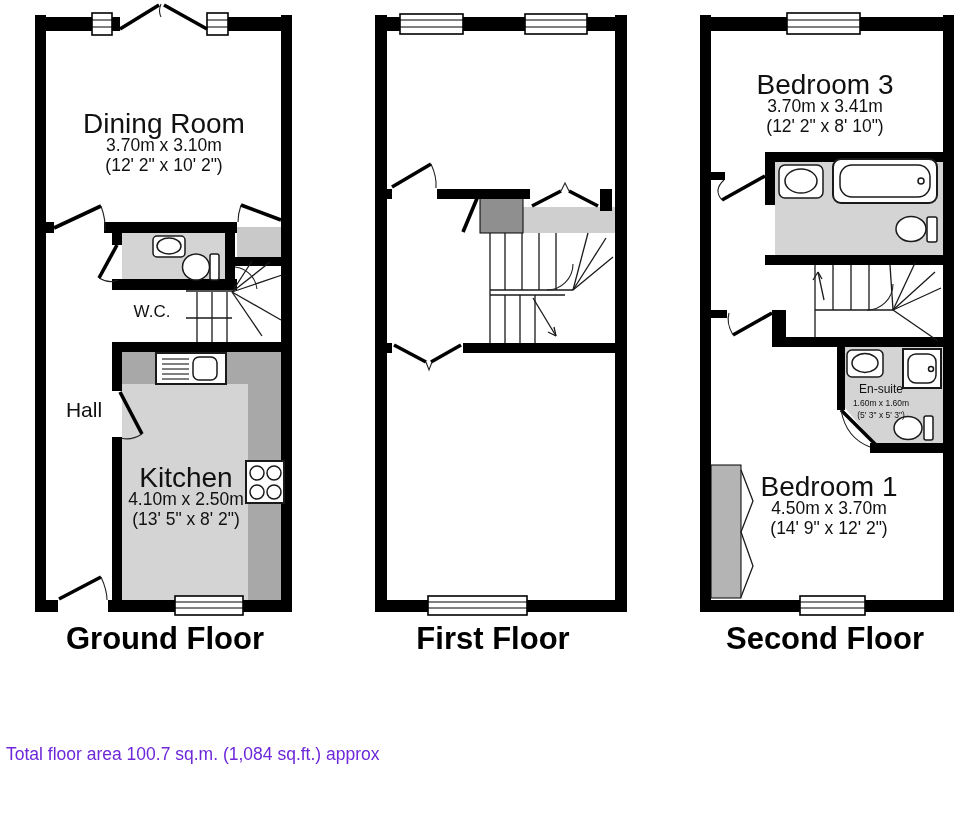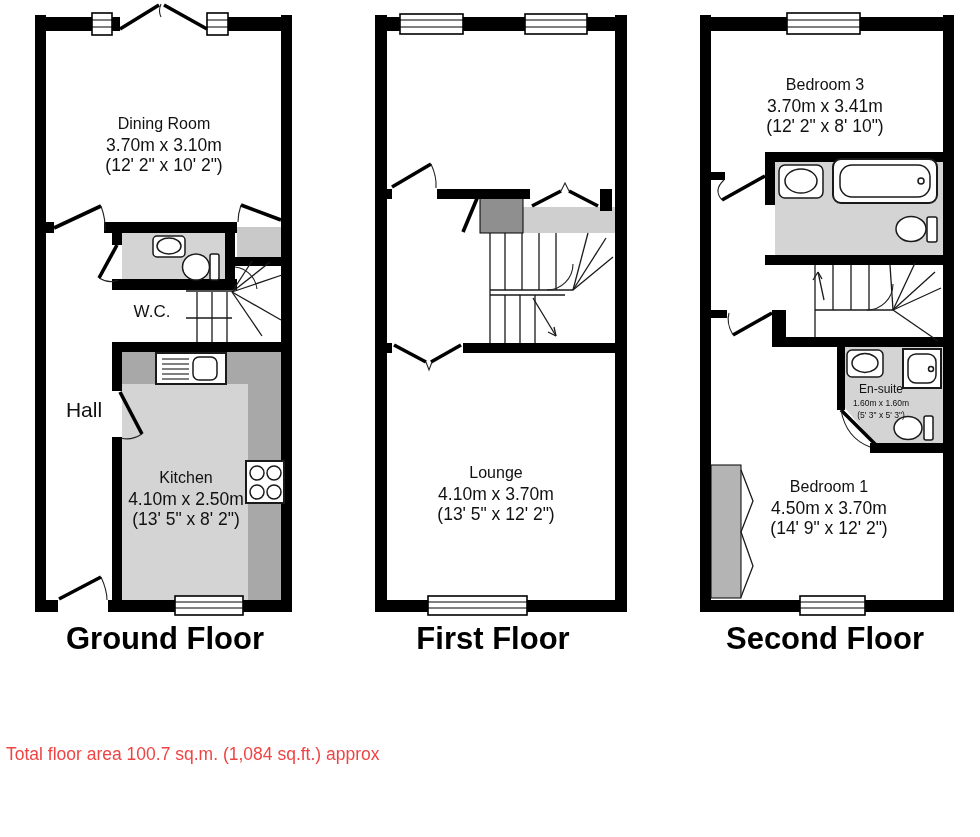--- a/index.html
+++ b/index.html
@@ -14,30 +14,30 @@
   .fill-land{fill:#cfcfcf;}
   .fill-ward{fill:#b4b4b4;stroke:#000;stroke-width:1;}
   .fx{fill:#fff;stroke:#1a1a1a;stroke-width:1.5;}
   .fx2{fill:#fff;stroke:#1a1a1a;stroke-width:2;}
   .ln{stroke:#1a1a1a;stroke-width:1.3;fill:none;}
   .leaf{stroke:#000;stroke-width:3.6;fill:none;}
   .arc{stroke:#222;stroke-width:1.1;fill:none;}
   .win{fill:#fff;stroke:#000;stroke-width:1.6;}
   .winln{stroke:#000;stroke-width:1;fill:none;}
   .lbl{position:absolute;transform:translateX(-50%);text-align:center;white-space:nowrap;color:#111;}
-  .rname{font-size:16px;line-height:23px;}
+  .rname{font-size:28px;line-height:23px;}
   .rdim{font-size:17.5px;line-height:20px;}
   .hall{font-size:21px;line-height:23px;}
   .wc{font-size:17px;line-height:19px;margin-top:44px;}
   .bname{font-size:13.5px;line-height:18px;}
   .bdim{font-size:11.5px;line-height:14px;}
   .ename{font-size:12px;line-height:13.5px;}
   .edim{font-size:8.5px;line-height:12px;}
   .ftitle{position:absolute;transform:translateX(-50%);font-weight:bold;font-size:31px;line-height:30px;color:#000;white-space:nowrap;}
-  .footer{position:absolute;left:6px;top:744px;font-size:17.5px;color:#ef4444;white-space:nowrap;}
+  .footer{position:absolute;left:6px;top:744px;font-size:17.5px;color:#6d28d9;white-space:nowrap;}
 </style>
 </head>
 <body>
 
 <div id="canvas">
 
 <svg width="980" height="660" viewBox="0 0 980 660">
 
   <g>
 
@@ -332,25 +332,20 @@
   <div>Hall</div>
 </div>
 
 <div class="lbl" style="left:186px;top:466px">
   <div class="rname">Kitchen</div>
   <div class="rdim">4.10m x 2.50m</div>
   <div class="rdim">(13' 5" x 8' 2")</div>
 </div>
 
 
-<div class="lbl" style="left:496px;top:461px">
-  <div class="rname">Lounge</div>
-  <div class="rdim">4.10m x 3.70m</div>
-  <div class="rdim">(13' 5" x 12' 2")</div>
-</div>
 
 <div class="lbl" style="left:825px;top:73px">
   <div class="rname">Bedroom 3</div>
   <div class="rdim">3.70m x 3.41m</div>
   <div class="rdim">(12' 2" x 8' 10")</div>
 </div>
 
 
 <div class="lbl" style="left:881px;top:383px">
   <div class="ename">En-suite</div>

